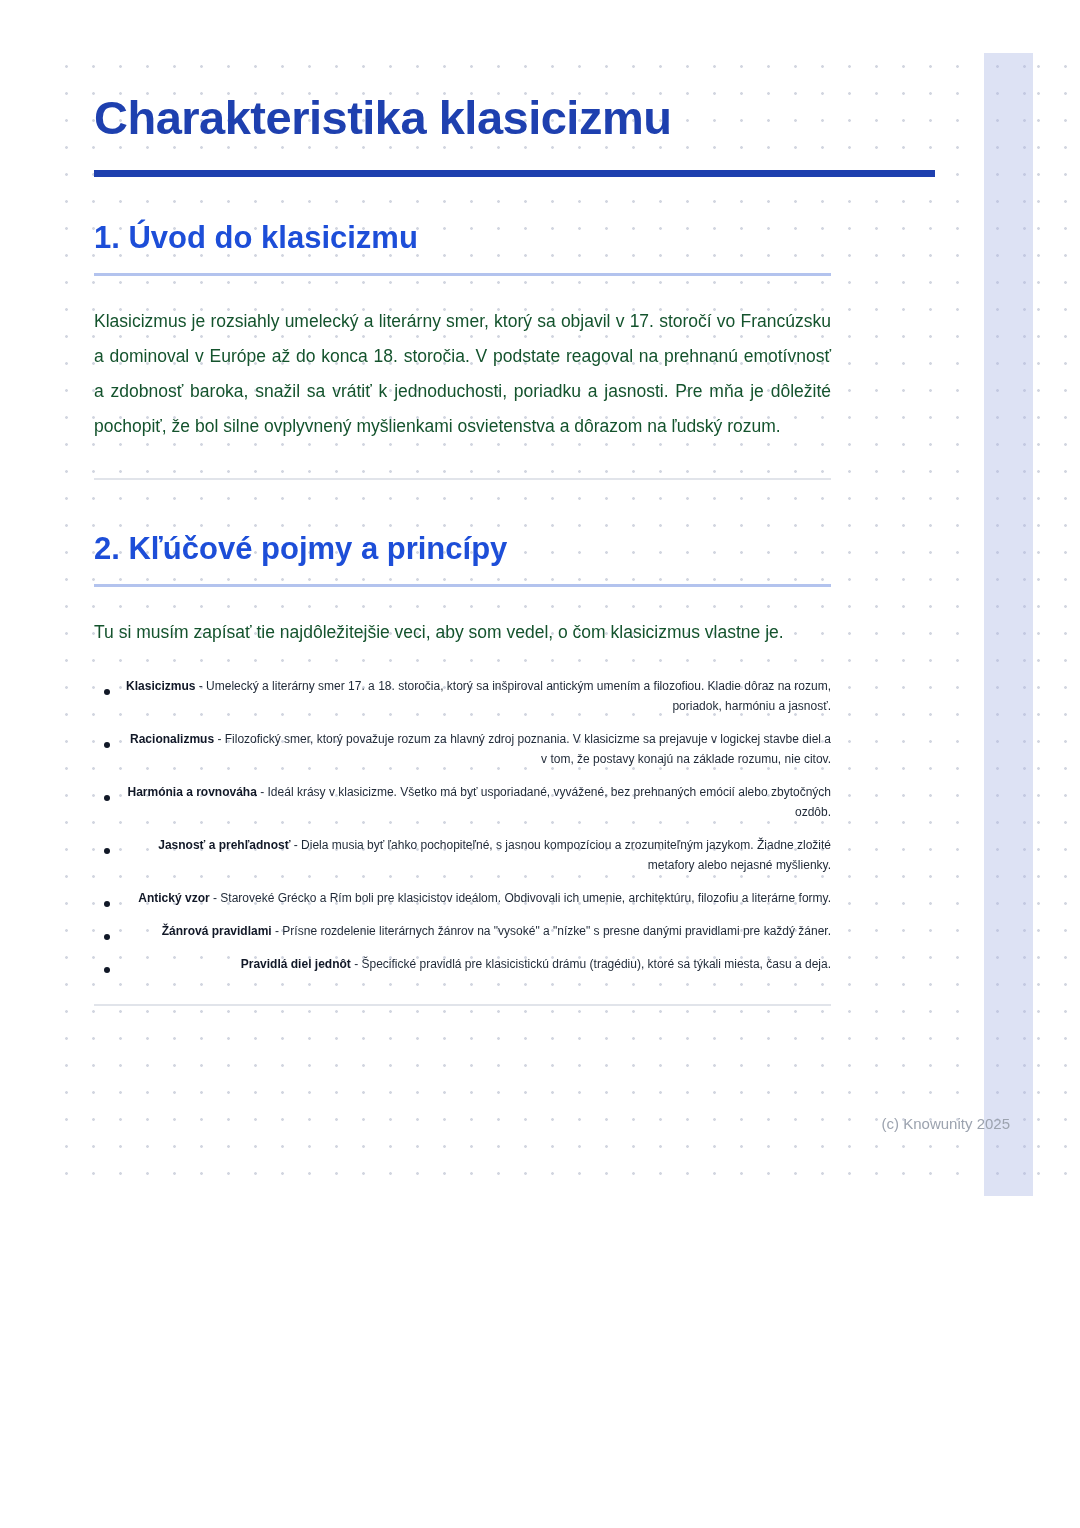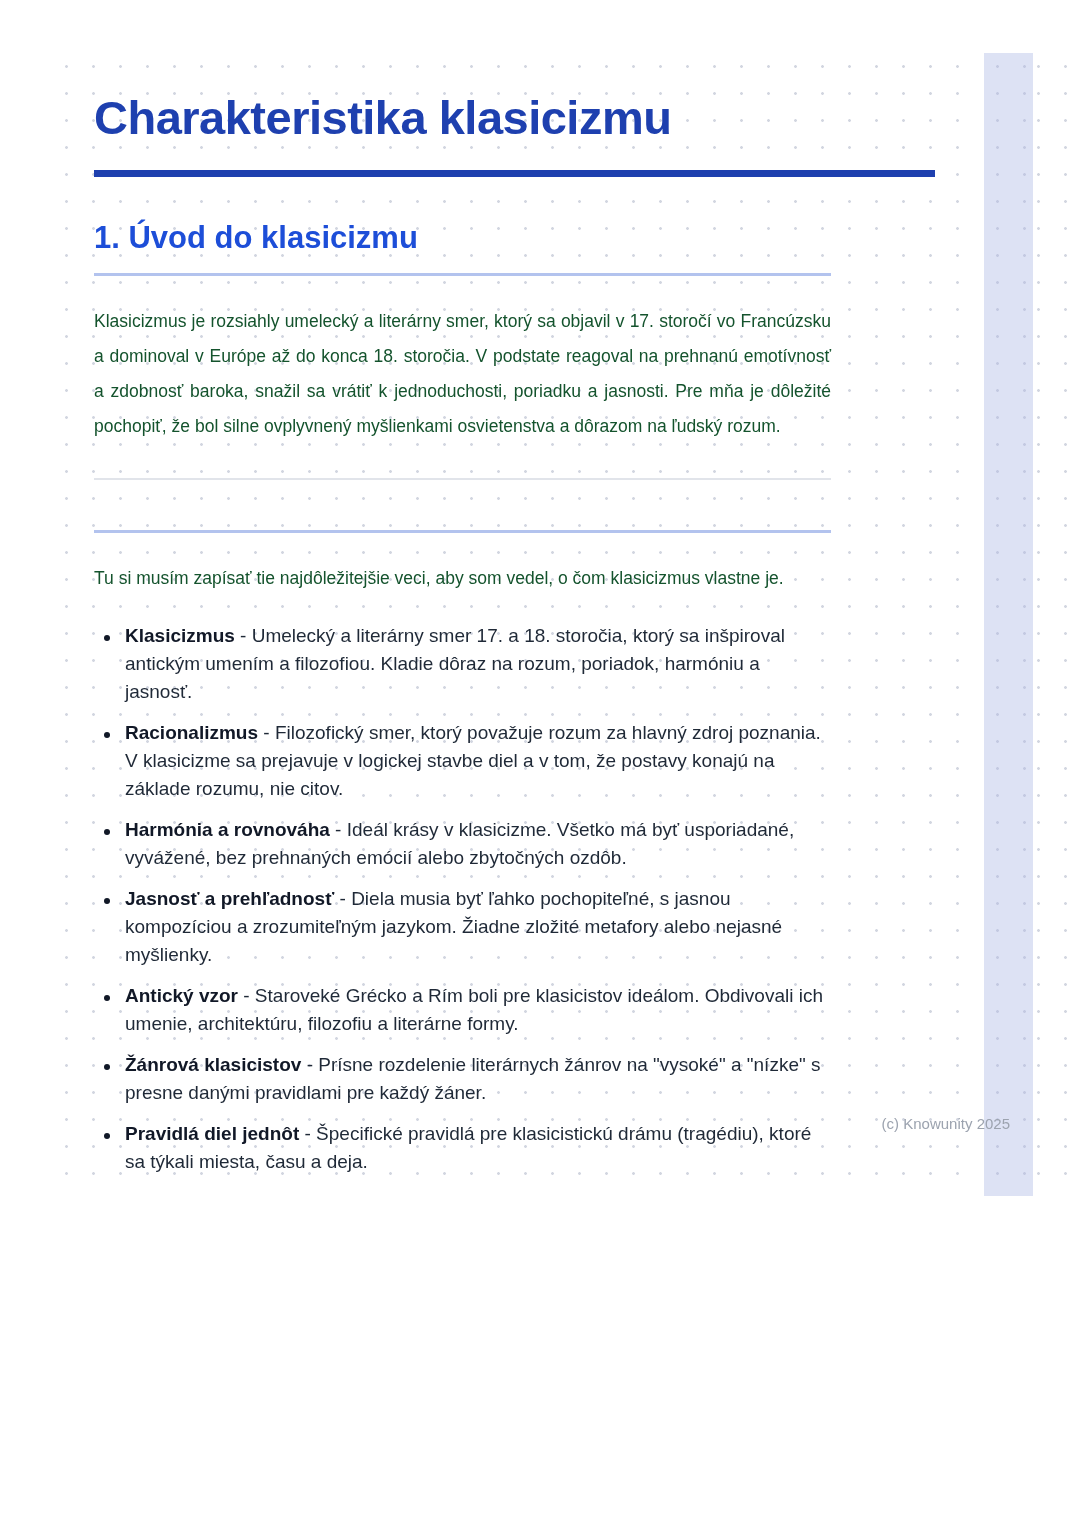--- a/index.html
+++ b/index.html
@@ -88,23 +88,24 @@
   }
   .bullet-list {
     list-style: none;
     margin: 26px 0 0 0;
     padding: 0;
   }
   .bullet-list li {
     position: relative;
     padding-left: 31px;
     margin-bottom: 13px;
-    font-size: 19px;
-    line-height: 28px;
+    font-size: 12px;
+    line-height: 20px;
     color: #1f2937;
+    text-align: right;
   }
   .bullet-list li::before {
     content: "";
     position: absolute;
     left: 10px; top: 13px;
     width: 6px; height: 6px;
     border-radius: 50%;
     background: #111827;
   }
   .term { font-weight: 700; color: #111827; }
@@ -137,41 +138,42 @@
 
     <div class="section section-1">
       <h2 class="section-heading">1. Úvod do klasicizmu</h2>
       <div class="heading-underline"></div>
       <p class="body-paragraph">Klasicizmus je rozsiahly umelecký a literárny smer, ktorý sa objavil v 17. storočí vo Francúzsku a dominoval v Európe až do konca 18. storočia. V podstate reagoval na prehnanú emotívnosť a zdobnosť baroka, snažil sa vrátiť k jednoduchosti, poriadku a jasnosti. Pre mňa je dôležité pochopiť, že bol silne ovplyvnený myšlienkami osvietenstva a dôrazom na ľudský rozum.</p>
     </div>
 
     <hr class="section-divider">
 
     <div class="section section-2">
+      <h2 class="section-heading">2. Kľúčové pojmy a princípy</h2>
       <div class="heading-underline"></div>
       <p class="body-paragraph">Tu si musím zapísať tie najdôležitejšie veci, aby som vedel, o čom klasicizmus vlastne je.</p>
 
       <ul class="bullet-list">
         <li>
           <span class="term">Klasicizmus</span><span> - Umelecký a literárny smer 17. a 18. storočia, ktorý sa inšpiroval antickým umením a filozofiou. Kladie dôraz na rozum, poriadok, harmóniu a jasnosť.</span>
         </li>
         <li>
           <span class="term">Racionalizmus</span><span> - Filozofický smer, ktorý považuje rozum za hlavný zdroj poznania. V klasicizme sa prejavuje v logickej stavbe diel a v tom, že postavy konajú na základe rozumu, nie citov.</span>
         </li>
         <li>
           <span class="term">Harmónia a rovnováha</span><span> - Ideál krásy v klasicizme. Všetko má byť usporiadané, vyvážené, bez prehnaných emócií alebo zbytočných ozdôb.</span>
         </li>
         <li>
           <span class="term">Jasnosť a prehľadnosť</span><span> - Diela musia byť ľahko pochopiteľné, s jasnou kompozíciou a zrozumiteľným jazykom. Žiadne zložité metafory alebo nejasné myšlienky.</span>
         </li>
         <li>
           <span class="term">Antický vzor</span><span> - Staroveké Grécko a Rím boli pre klasicistov ideálom. Obdivovali ich umenie, architektúru, filozofiu a literárne formy.</span>
         </li>
         <li>
-          <span class="term">Žánrová klasicistov</span><span> - Prísne rozdelenie literárnych žánrov na "vysoké" a "nízke" s presne danými pravidlami pre každý žáner.</span>
+          <span class="term">Žánrová pravidlami</span><span> - Prísne rozdelenie literárnych žánrov na "vysoké" a "nízke" s presne danými pravidlami pre každý žáner.</span>
         </li>
         <li>
           <span class="term">Pravidlá diel jednôt</span><span> - Špecifické pravidlá pre klasicistickú drámu (tragédiu), ktoré sa týkali miesta, času a deja.</span>
         </li>
       </ul>
     </div>
 
     <hr class="bottom-divider">
 
   </div>

